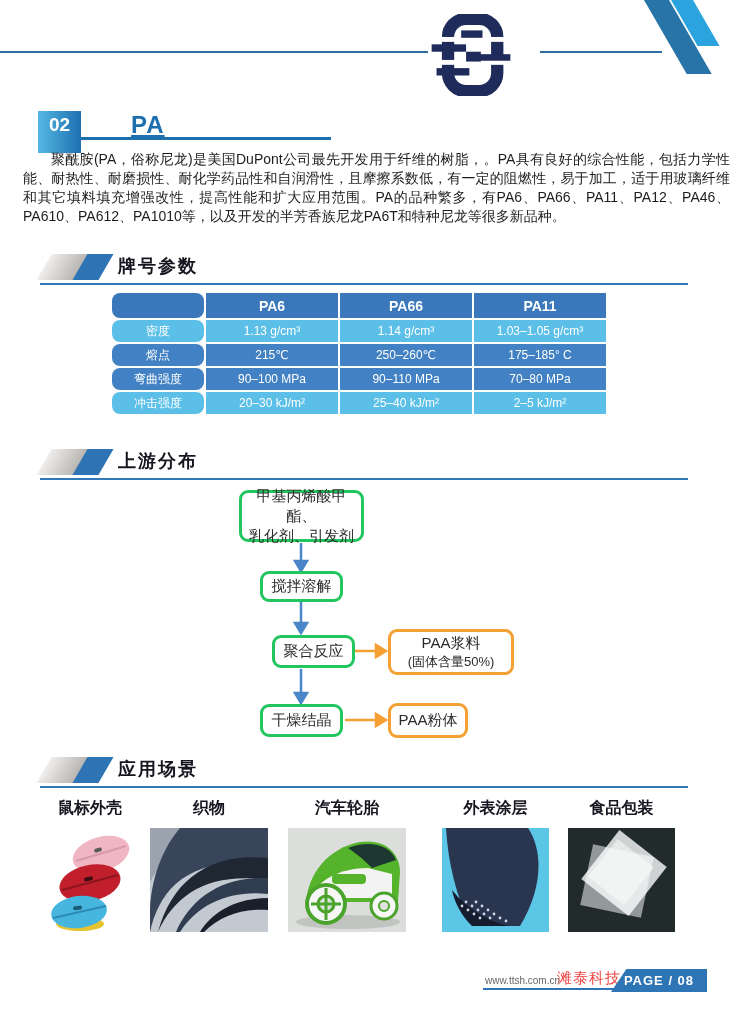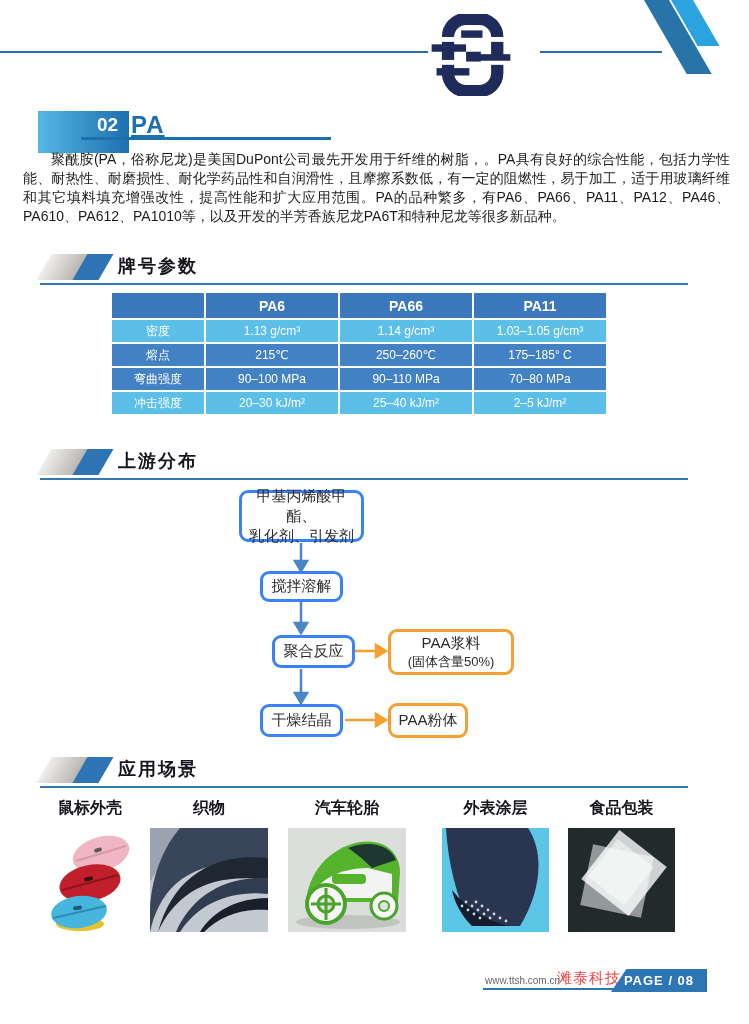--- a/index.html
+++ b/index.html
@@ -11,21 +11,21 @@
   .top-line-r{position:absolute;top:51px;left:540px;width:122px;height:2px;background:#2e6da4;}
   .logo-wrap{position:absolute;left:430px;top:14px;width:82px;height:82px;}
   .stripe-dark{position:absolute;left:644px;top:0;width:25px;height:74px;background:#2873a8;
                transform:skewX(30deg);transform-origin:top left;}
   .stripe-light{position:absolute;left:671px;top:0;width:22px;height:46px;background:#2aa3df;
                transform:skewX(30deg);transform-origin:top left;}
 
   
   .chap-badge{position:absolute;left:38px;top:111px;width:43px;height:42px;
               background:linear-gradient(90deg,#55b8e4,#1d6fae);
-              color:#fff;font-size:19px;font-weight:bold;text-align:center;line-height:27px;padding-left:48px;}
+              color:#fff;font-size:19px;font-weight:bold;text-align:center;line-height:27px;}
   .chap-title{position:absolute;left:131px;top:111px;font-size:24px;font-weight:bold;
               color:#1e6fae;letter-spacing:1px;text-decoration:underline;}
   .chap-underline{position:absolute;left:81px;top:137px;width:250px;height:3px;background:#1d6fae;}
 
   
   .intro{position:absolute;left:23px;top:150px;width:707px;font-size:14px;line-height:19px;
          text-align:justify;text-indent:2em;color:#1d1d1d;}
 
   
   .sec{position:absolute;left:40px;width:648px;height:33px;}
@@ -38,25 +38,25 @@
   .sec-title{position:absolute;left:78px;top:2px;font-size:18px;font-weight:bold;color:#15161f;
              letter-spacing:2px;}
 
   
   .ptable{position:absolute;left:110px;top:291px;border-collapse:separate;border-spacing:2px;}
   .ptable td{height:22px;text-align:center;vertical-align:middle;color:#fff;font-size:12px;padding:0 0;}
   .ptable .hdr td{background:#3a78bb;font-size:14px;font-weight:bold;height:25px;}
   .ptable .hdr td.corner{background:#3a78bb;}
   .ptable .r-light td{background:#5bbfe7;}
   .ptable .r-mid td{background:#4281c3;}
-  .ptable td.lbl{width:92px;}
+  .ptable td.lbl{width:92px;border-radius:8px;}
   .ptable td.v{width:132px;}
 
   
-  .flow-box{position:absolute;background:#fff;border:3px solid #3b82f6;border-radius:9px;
+  .flow-box{position:absolute;background:#fff;border:3px solid #22c55e;border-radius:9px;
             color:#2b2b2b;font-size:15px;text-align:center;display:flex;flex-direction:column;
             justify-content:center;box-sizing:border-box;}
   .flow-box.orange{border-color:#f5a033;}
   .flow-svg{position:absolute;left:0;top:0;pointer-events:none;}
 
   
   .app-label{position:absolute;top:798px;font-size:16px;font-weight:bold;color:#15161f;text-align:center;}
   .app-img{position:absolute;top:828px;height:104px;overflow:hidden;}
   .app-img svg{display:block;}
 

